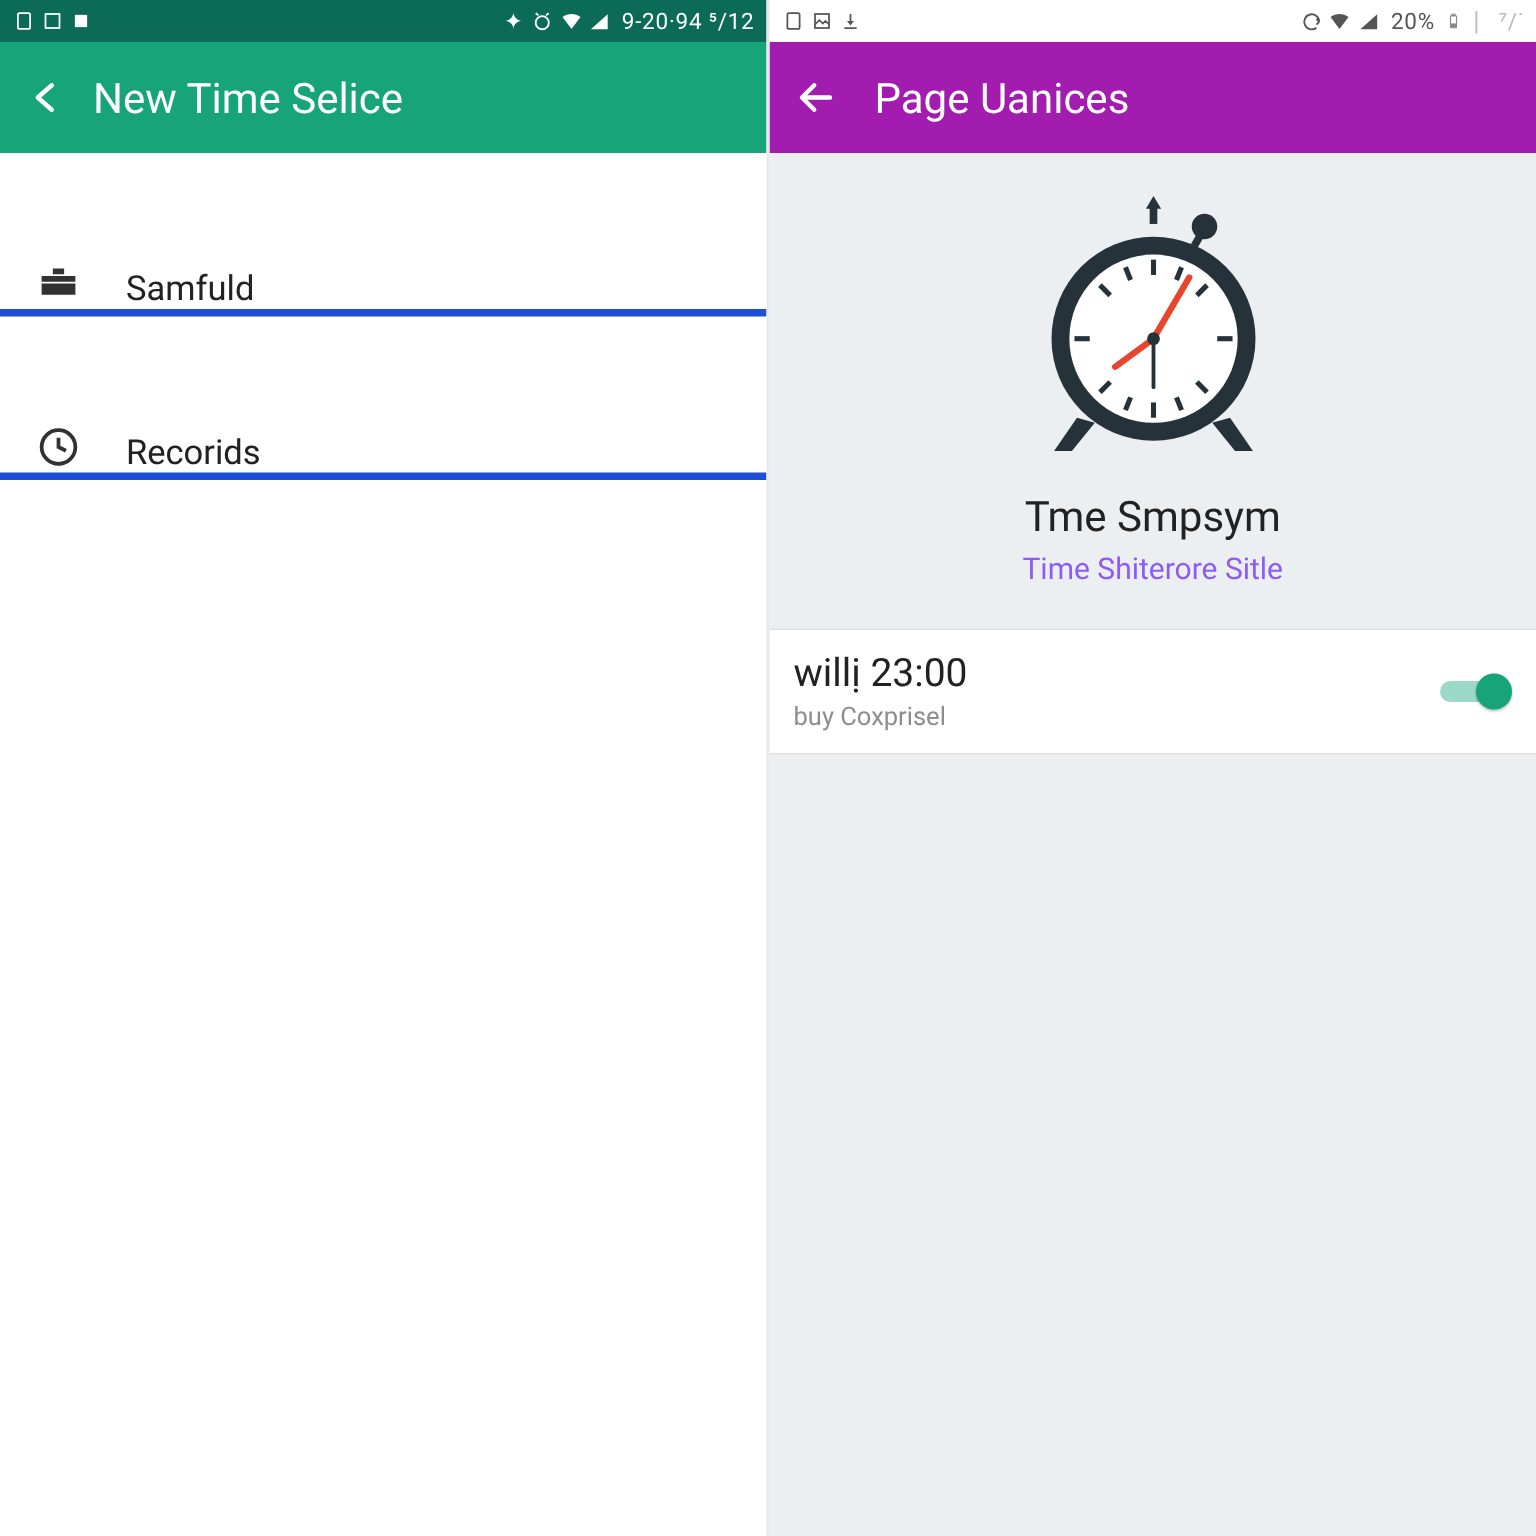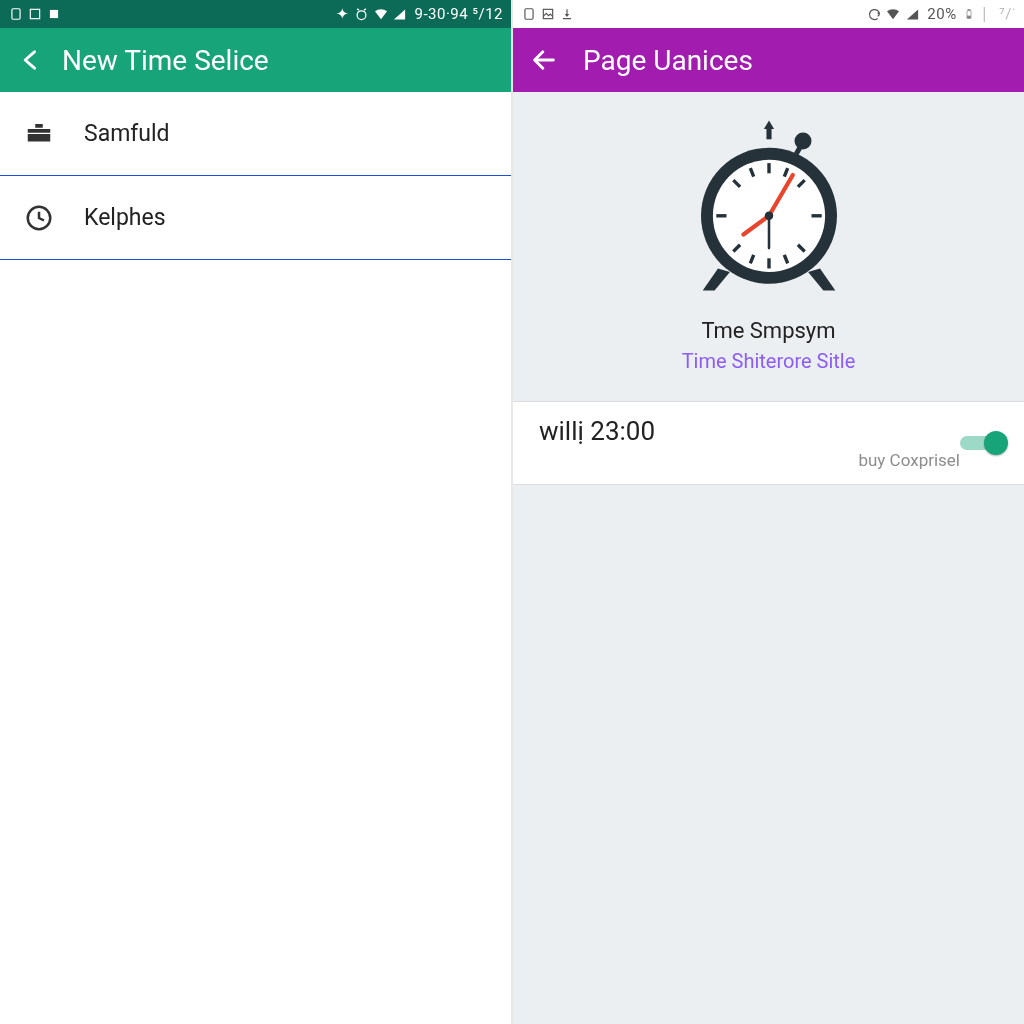--- a/index.html
+++ b/index.html
@@ -16,50 +16,50 @@
     height: 28px; display: flex; align-items: center; padding: 0 8px;
     font-size: 15px; letter-spacing: .5px;
   }
   .statusbar.green { background: #0b6b57; color: #fff; }
   .statusbar.white { background: #ffffff; color: #555; }
   .statusbar .spacer { flex: 1; }
   .statusbar .ico { width: 16px; height: 16px; margin-right: 3px; display: inline-flex; align-items: center; justify-content: center; }
   .statusbar .txt { margin-left: 4px; }
 
   
-  .appbar { height: 64px; display: flex; align-items: center; color: #fff; padding: 0 14px; }
+  .appbar { height: 74px; display: flex; align-items: center; color: #fff; padding: 0 14px; }
   .appbar.teal { background: #17a479; }
   .appbar.blue { background: #a21caf; }
   .appbar .back { width: 34px; display: flex; align-items: center; justify-content: center; margin-right: 14px; }
   .appbar .title { font-size: 28px; font-weight: 400; }
   .appbar.blue .title { margin-left: 8px; }
 
   
   .list { background:#fff; }
   .list-item {
-    display: flex; align-items: center; height: 84px;
-    padding-left: 22px; border-bottom: 1px solid #1d4ed8;
+    display: flex; align-items: flex-end; height: 109px;
+    padding-left: 22px; border-bottom: 5px solid #1d4ed8;
   }
   .list-item .ic { width: 34px; height: 34px; display:flex; align-items:center; justify-content:center; margin-right: 28px; color:#323232; }
   .list-item .lbl { font-size: 23px; color: #222; }
 
   
   .hero { display:flex; flex-direction:column; align-items:center; padding-top: 22px; padding-bottom: 28px; }
   .clock-wrap { width: 170px; height: 190px; position: relative; }
-  .hero h2 { margin-top: 14px; font-size: 22px; font-weight: 400; color: #222; }
+  .hero h2 { margin-top: 14px; font-size: 28px; font-weight: 400; color: #222; }
   .hero .sub { margin-top: 6px; font-size: 20px; color: #8b5cf6; }
 
   
   .setting-row {
     background:#fff; display:flex; align-items:center;
-    padding: 14px 18px 14px 26px; border-top:1px solid #ddd; border-bottom:1px solid #ddd;
+    padding: 14px 18px 14px 16px; border-top:1px solid #ddd; border-bottom:1px solid #ddd;
   }
   .setting-row .col { flex:1; }
   .setting-row .primary { font-size:26px; color:#222; }
-  .setting-row .secondary { font-size:17px; color:#8d8d8d; margin-top:4px;text-align:right; }
+  .setting-row .secondary { font-size:17px; color:#8d8d8d; margin-top:4px; }
 
   
   .toggle { width: 46px; height: 26px; position: relative; }
   .toggle .track { position:absolute; top:6px; left:0; right:0; height:14px; border-radius:8px; background:#9cd9c7; }
   .toggle .thumb { position:absolute; top:1px; right:-2px; width:24px; height:24px; border-radius:50%; background:#17a479; box-shadow:0 1px 2px rgba(0,0,0,.3); }
 
   svg { display:block; }
 </style>
 </head>
 <body>
@@ -93,21 +93,21 @@
     <span class="ico">
       <svg viewBox="0 0 24 24" width="16" height="16" fill="#fff">
           <path d="M12 20l9-12c-5-4-13-4-18 0l9 12z"></path>
         </svg>
     </span>
     <span class="ico">
       <svg viewBox="0 0 24 24" width="15" height="15" fill="#fff">
           <path d="M3 20h18L3 4v16z" transform="scale(-1,1) translate(-24,0)"></path>
         </svg>
     </span>
-    <span class="txt">9-30·94 ⁵/12</span>
+    <span class="txt">9-20·94 ⁵/12</span>
   </div>
 
   <div class="appbar teal">
     <span class="back">
       <svg viewBox="0 0 24 24" width="28" height="28" fill="none" stroke="#fff" stroke-width="2.5" stroke-linecap="round" stroke-linejoin="round">
           <polyline points="15 5 7 12 15 19"></polyline>
         </svg>
     </span>
     <span class="title">New Time Selice</span>
   </div>
@@ -121,21 +121,21 @@
       </span>
       <span class="lbl">Samfuld</span>
     </div>
     <div class="list-item">
       <span class="ic">
         <svg viewBox="0 0 24 24" width="30" height="30" fill="none" stroke="#323232" stroke-width="2">
             <circle cx="12" cy="12" r="9"></circle>
             <path d="M12 7v5l4 2"></path>
           </svg>
       </span>
-      <span class="lbl">Kelphes</span>
+      <span class="lbl">Recorids</span>
     </div>
   </div>
 </div>
 
 <div class="screen right">
 
   <div class="statusbar white">
     <span class="ico">
       <svg viewBox="0 0 24 24" width="14" height="14" fill="none" stroke="#555" stroke-width="2">
           <rect x="5" y="3" width="14" height="18" rx="2"></rect>

